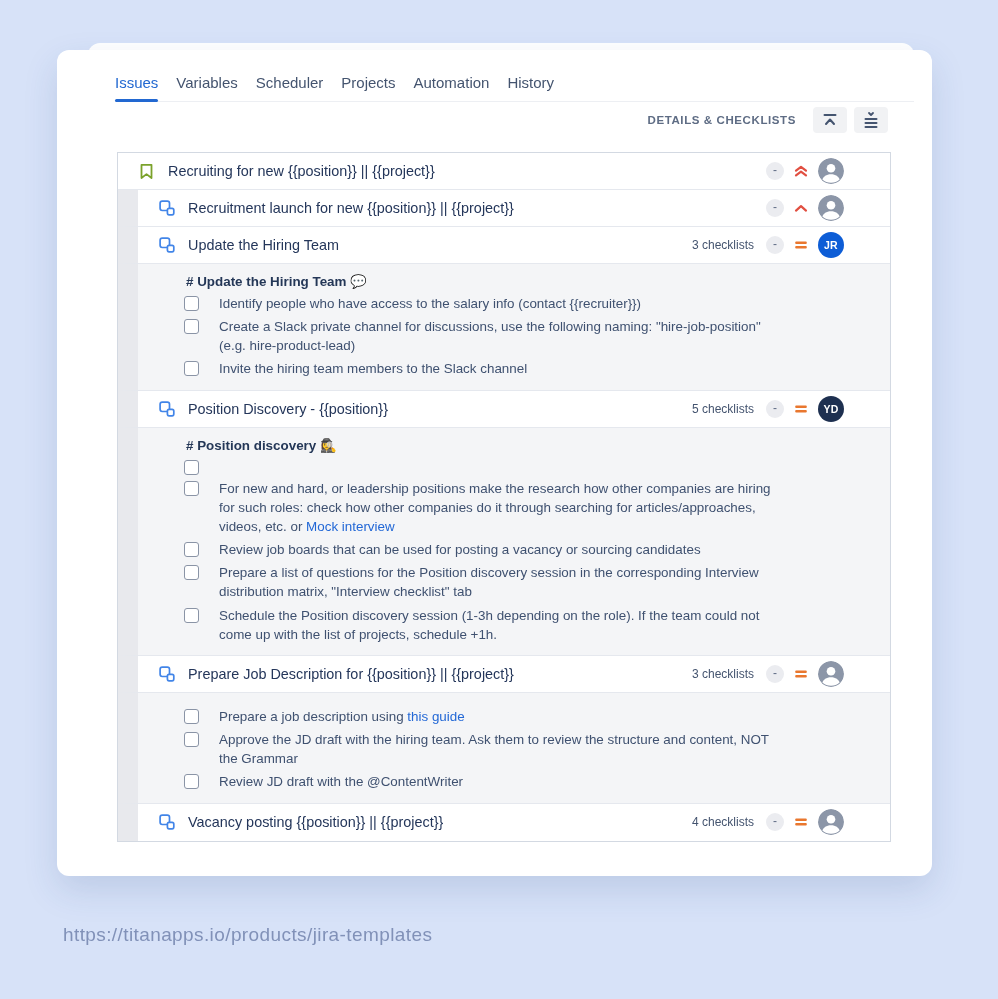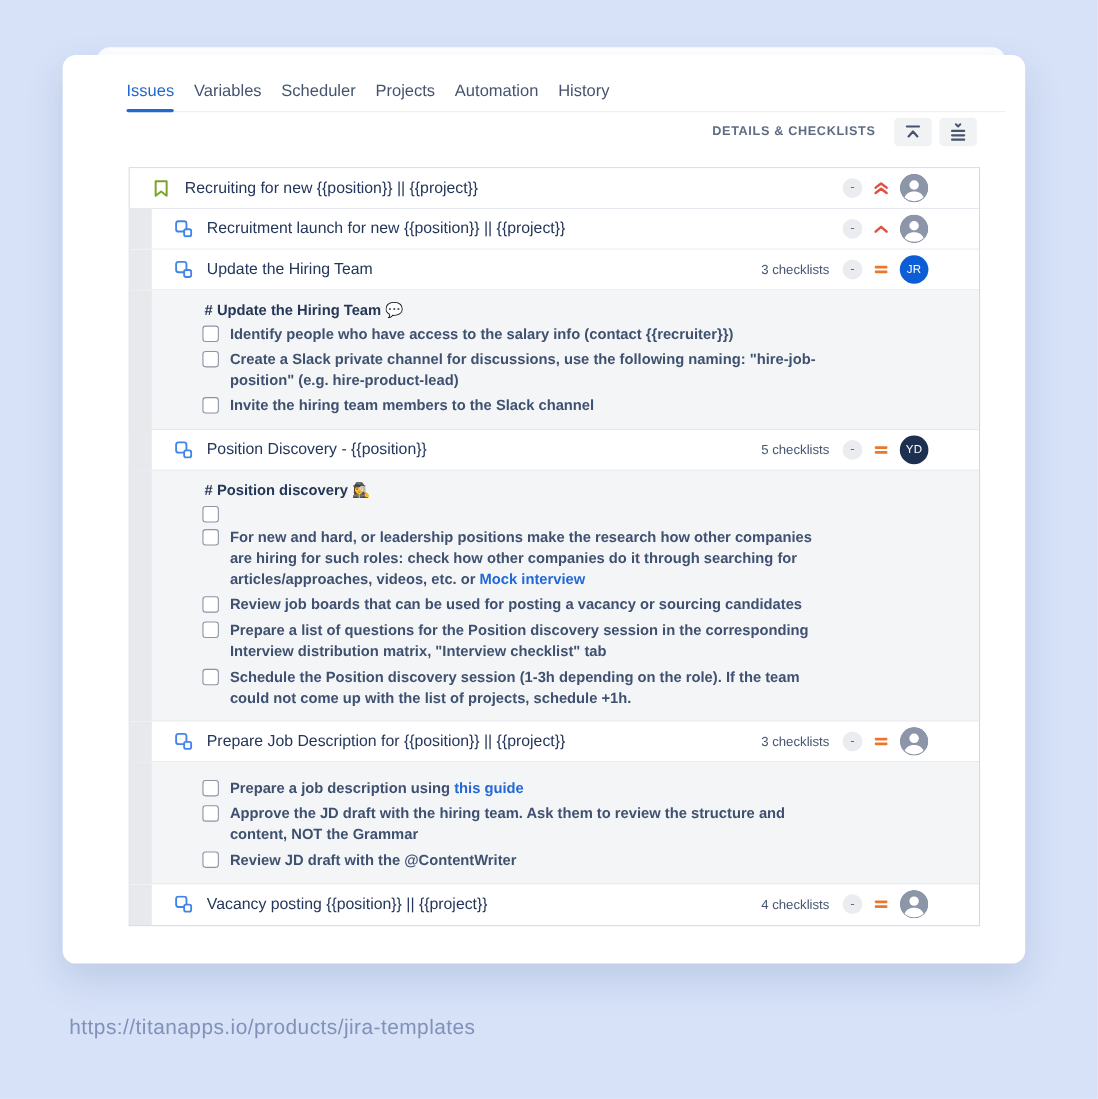--- a/index.html
+++ b/index.html
@@ -30,25 +30,25 @@
   .issue-row:last-child{border-bottom:none;}
   .issue-row.parent{padding-left:20px;}
   .issue-row.sub{border-left:20px solid #e8e9ed;padding-left:20px;}
   .type-icon{width:17px;display:flex;align-items:center;justify-content:center;margin-right:13px;flex:0 0 auto;}
   .issue-title{font-size:14.4px;font-weight:500;color:#24365a;white-space:nowrap;overflow:hidden;}
   .row-right{margin-left:auto;display:flex;align-items:center;gap:9px;flex:0 0 auto;}
   .chk-count{font-size:12px;color:#44546f;margin-right:3px;}
   .pill{width:18px;height:18px;border-radius:50%;background:#ebecf0;color:#5e6c84;font-size:12px;line-height:17px;text-align:center;cursor:pointer;}
   .prio{width:16px;height:16px;display:flex;align-items:center;justify-content:center;}
   .avatar{width:26px;height:26px;border-radius:50%;flex:0 0 auto;display:flex;align-items:center;justify-content:center;cursor:pointer;overflow:hidden;}
-  .avatar.initials{color:#fff;font-size:10.5px;font-weight:normal;letter-spacing:.3px;}
+  .avatar.initials{color:#fff;font-size:10.5px;font-weight:bold;letter-spacing:.3px;}
   
   .checklist-block{background:#f4f5f7;border-left:20px solid #e8e9ed;border-bottom:1px solid #e5e8ee;padding:10px 40px 11px 46px;box-sizing:border-box;}
   .cl-header{font-size:13.4px;font-weight:bold;color:#243757;margin:0 0 5px 2px;}
-  .check-item{display:flex;align-items:flex-start;gap:10px;margin-top:4px;font-weight:bold;}
+  .check-item{display:flex;align-items:flex-start;gap:20px;margin-top:4px;}
   .checkbox{width:13px;height:13px;border:1.6px solid #8a94a6;border-radius:3px;background:#fff;flex:0 0 auto;margin-top:2px;cursor:pointer;}
   .ci-text{max-width:552px;font-size:13.4px;line-height:1.43;color:#3f5170;}
   .ci-text .link{color:#2368d6;cursor:pointer;}
   
   .footer-url{position:absolute;left:63px;top:924px;font-size:19px;font-weight:500;letter-spacing:.4px;color:#8191b8;z-index:3;}
 </style>
 </head>
 <body>
 
 <div class="card-top"></div>

